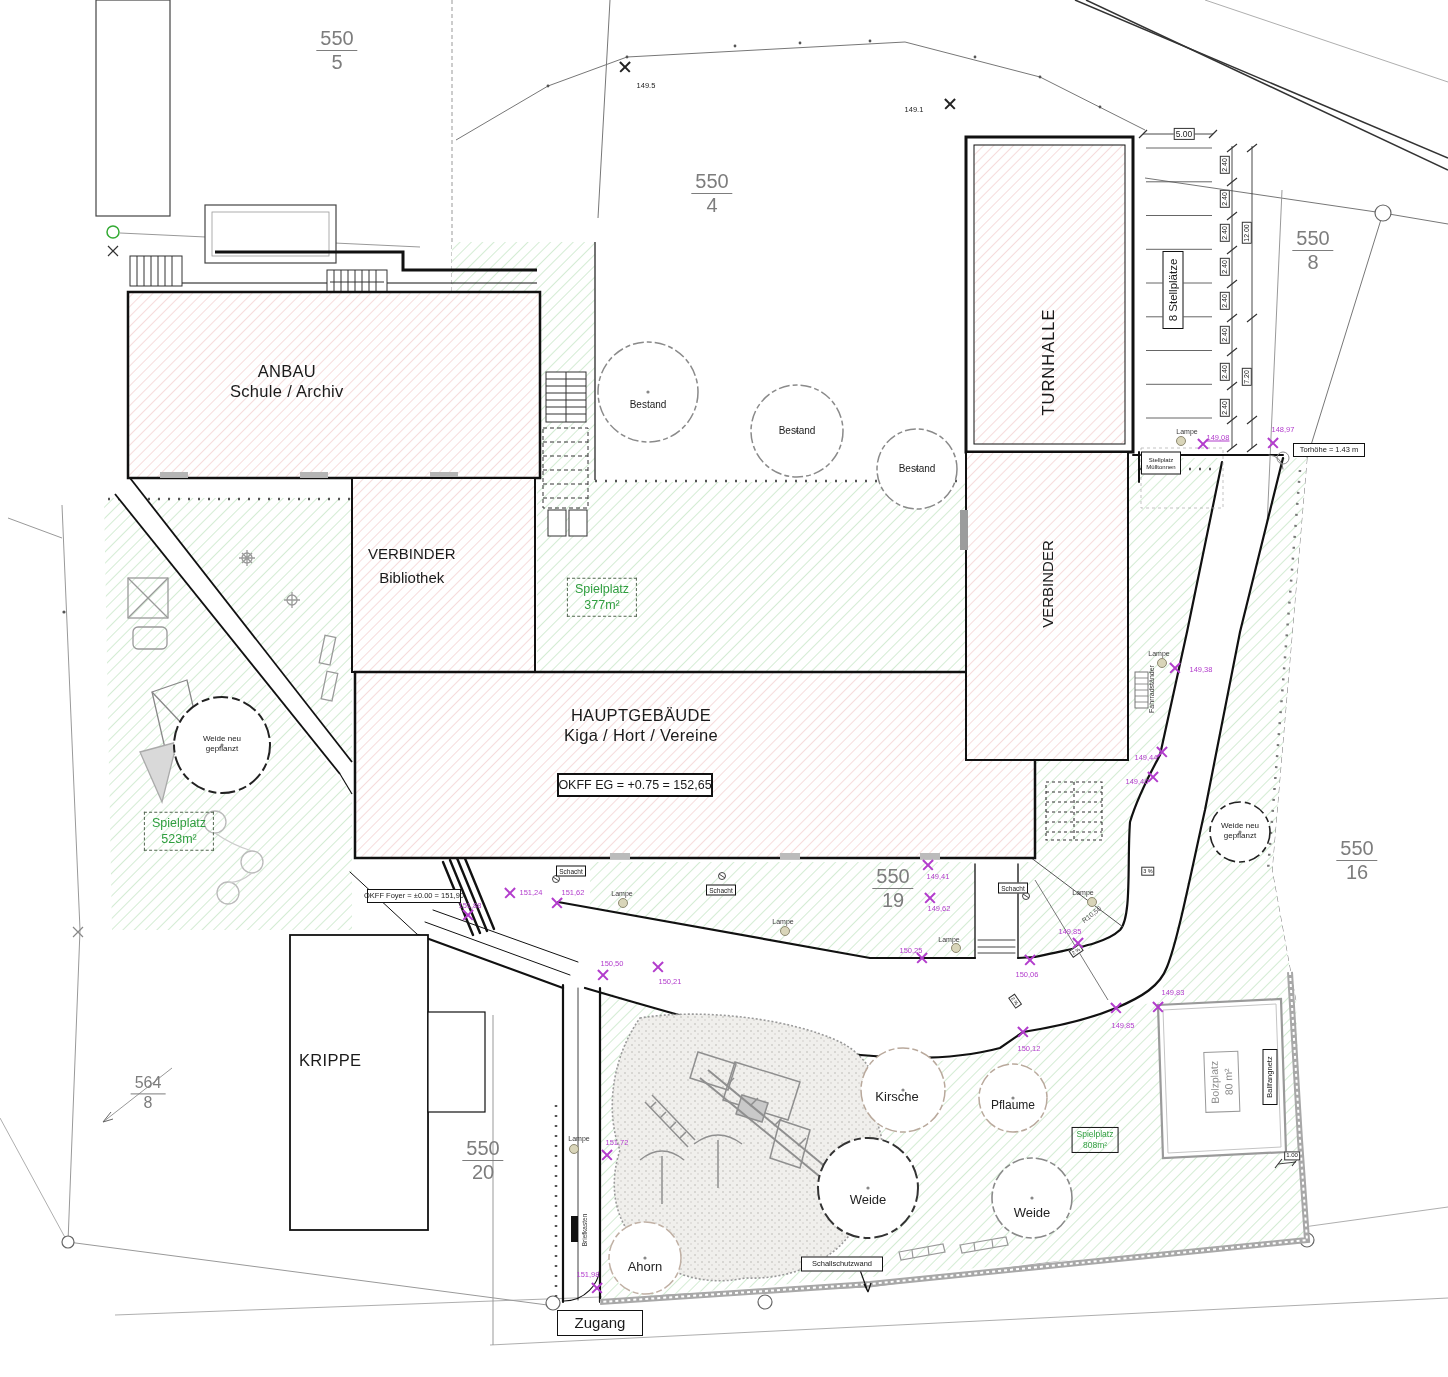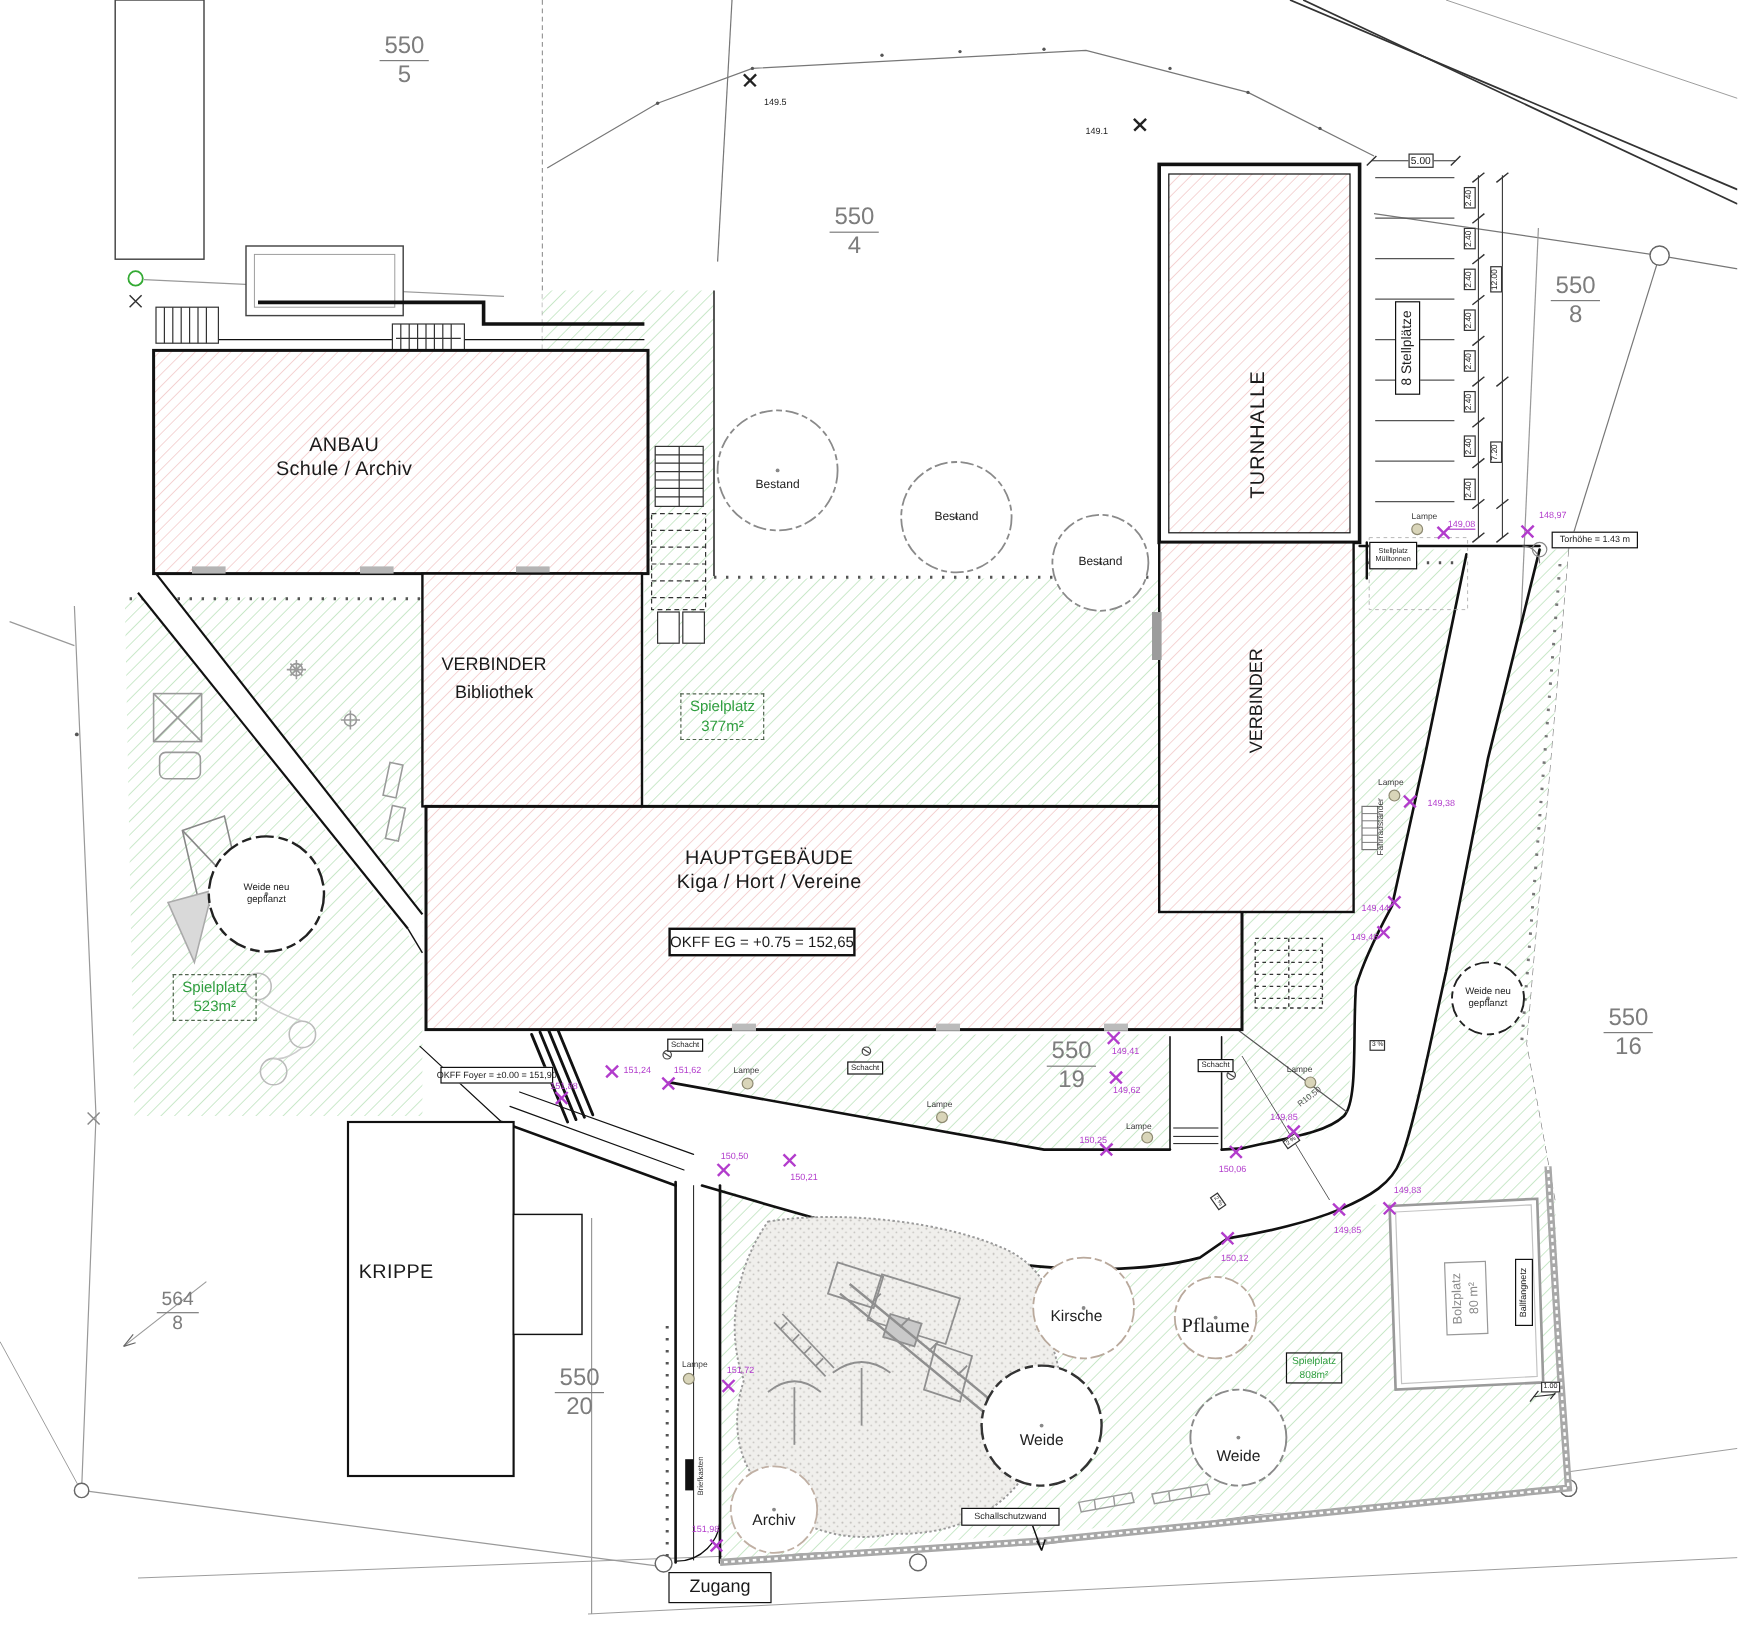--- a/index.html
+++ b/index.html
@@ -427,21 +427,21 @@
       <div class="pt pt-black" style="left: 625px; top: 67px;">
         <div class="xmark"></div>
         <div class="pt-label" style="left: 21px; top: 18px;">149.5</div>
       </div>
       <div class="pt pt-black" style="left: 950px; top: 104px;">
         <div class="xmark"></div>
         <div class="pt-label" style="left: -36px; top: 5px;">149.1</div>
       </div>
       <div class="pt" style="left: 1273px; top: 443px;">
         <div class="xmark"></div>
-        <div class="pt-label" style="left: 16px; top: -14px; padding-left: 10px;">148,97</div>
+        <div class="pt-label" style="left: 5px; top: -14px; padding-left: 10px;">148,97</div>
       </div>
       <div class="pt" style="left: 1203px; top: 444px;">
         <div class="xmark"></div>
         <div class="pt-label" style="left: 15px; top: -7px; text-decoration: underline;">149,08</div>
       </div>
       <div class="pt" style="left: 1175px; top: 668px;">
         <div class="xmark"></div>
         <div class="pt-label" style="left: 26px; top: 1px;">149,38</div>
       </div>
       <div class="pt" style="left: 1162px; top: 752px;">
@@ -539,19 +539,19 @@
       <div class="lamp" style="left: 574px; top: 1149px;">
         <div class="lamp-dot"></div>
         <div class="lamp-label" style="left: 5px; top: -11px;">Lampe</div>
       </div>
       <div class="tree-label" style="left: 648px; top: 405px; font-size: 10px;">Bestand</div>
       <div class="tree-label" style="left: 797px; top: 431px; font-size: 10px;">Bestand</div>
       <div class="tree-label" style="left: 917px; top: 469px; font-size: 10px;">Bestand</div>
       <div class="tree-label" style="left: 222px; top: 744px; font-size: 8px; width: 66px;">Weide neu gepflanzt</div>
       <div class="tree-label" style="left: 1240px; top: 831px; font-size: 8px; width: 66px;">Weide neu gepflanzt</div>
       <div class="tree-label" style="left: 897px; top: 1097px; font-size: 13px;">Kirsche</div>
-      <div class="tree-label" style="left: 1013px; top: 1105px; font-size: 17px; font-family: Liberation Serif, serif;">Pflaume</div>
+      <div class="tree-label" style="left: 1013px; top: 1105px; font-size: 12px;">Pflaume</div>
       <div class="tree-label" style="left: 868px; top: 1200px; font-size: 13px;">Weide</div>
       <div class="tree-label" style="left: 1032px; top: 1213px; font-size: 13px;">Weide</div>
-      <div class="tree-label" style="left: 645px; top: 1267px; font-size: 13px;">Archiv</div>
+      <div class="tree-label" style="left: 645px; top: 1267px; font-size: 13px;">Ahorn</div>
     </div>
 
 </div>
 
 </body></html>

